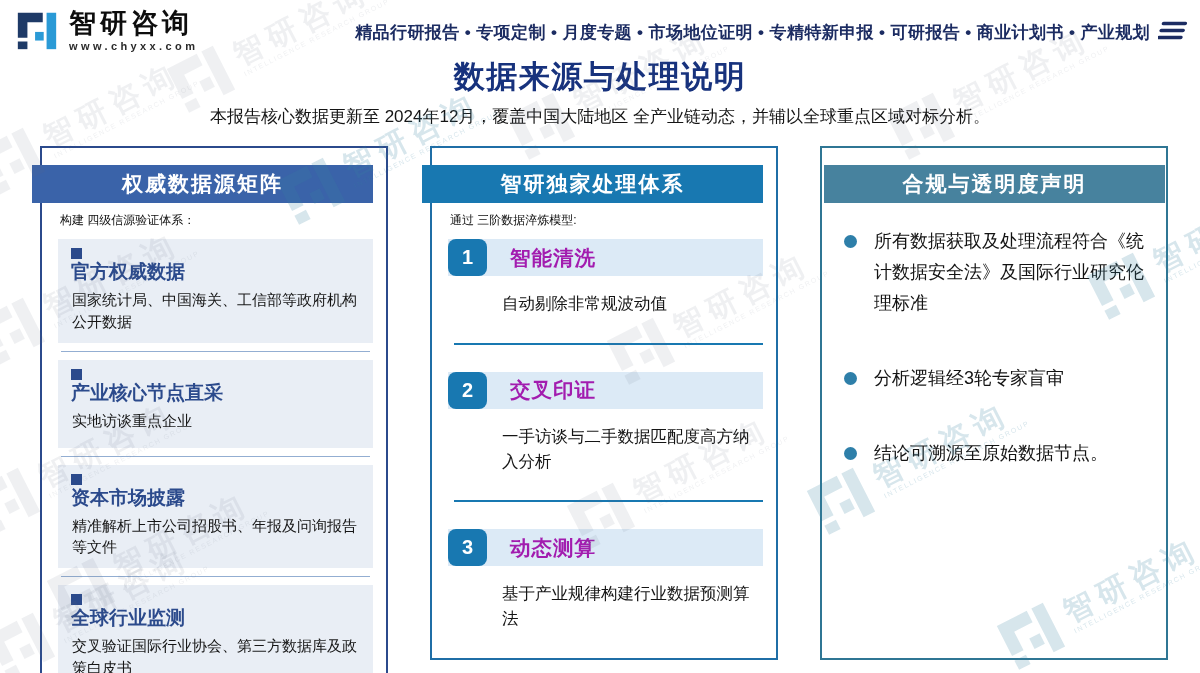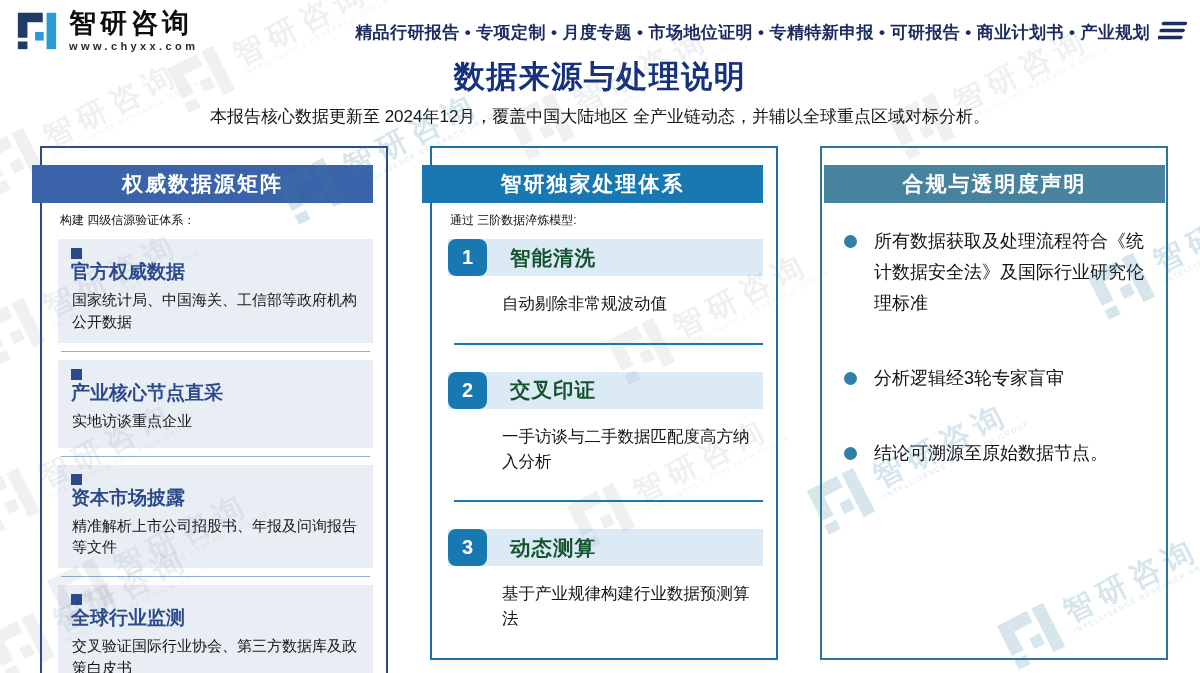--- a/index.html
+++ b/index.html
@@ -49,21 +49,21 @@
   .src-head { display:flex; align-items:flex-start;flex-direction:column; }
   .src-sq { width:11px; height:11px; background:#2b4a8c; margin-right:13px; flex:none; }
   .src-title { font-size:19px; font-weight:bold; color:#2b4a8c; }
   .src-desc { font-size:15px; color:#161616; line-height:1.45; margin:4px 0 0 1px; }
   .src-div { border-top:1.5px solid #93aed2; margin:8px 3px; }
 
   
   .step-bar { display:flex; align-items:center; height:37px; background:#dceaf6; margin-top:6px; }
   .badge { width:39px; height:37px; border-radius:8px; background:#1878b1; color:#fff;
     font-size:20px; font-weight:bold; display:flex; align-items:center; justify-content:center; flex:none; }
-  .step-title { margin-left:23px; font-size:20.5px; font-weight:bold; color:#14532d; letter-spacing:1px; }
+  .step-title { margin-left:23px; font-size:20.5px; font-weight:bold; color:#a21caf; letter-spacing:1px; }
   .step-desc { margin:15px 6px 0 54px; font-size:16.5px; line-height:1.5; color:#151515; }
   .proc-div { border-top:2px solid #1878b1; margin:27px 0 27px 6px; }
 
   
   .cmp-list { margin-top:16px; }
   .bullet-row { display:flex; margin:0 2px 44px 6px; }
   .dot { width:13px; height:13px; border-radius:50%; background:#2e7fa9; flex:none; margin:9px 17px 0 0; }
   .bullet-text { font-size:18px; line-height:1.72; color:#131313; }
 
   

